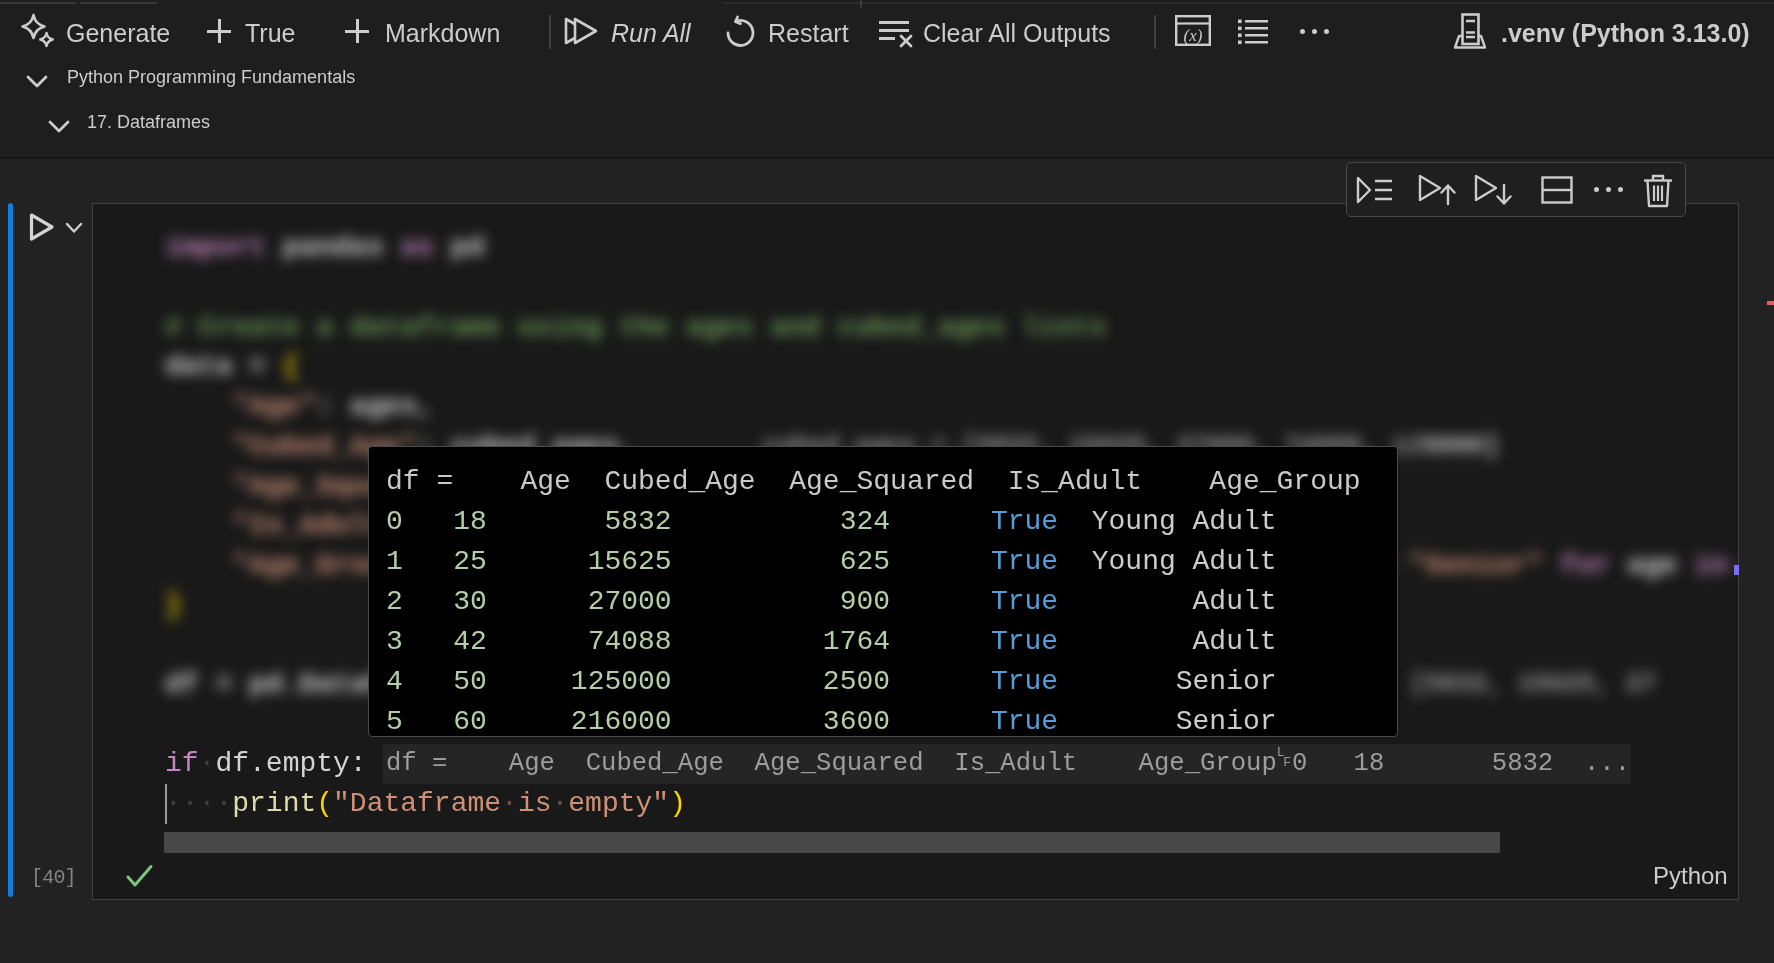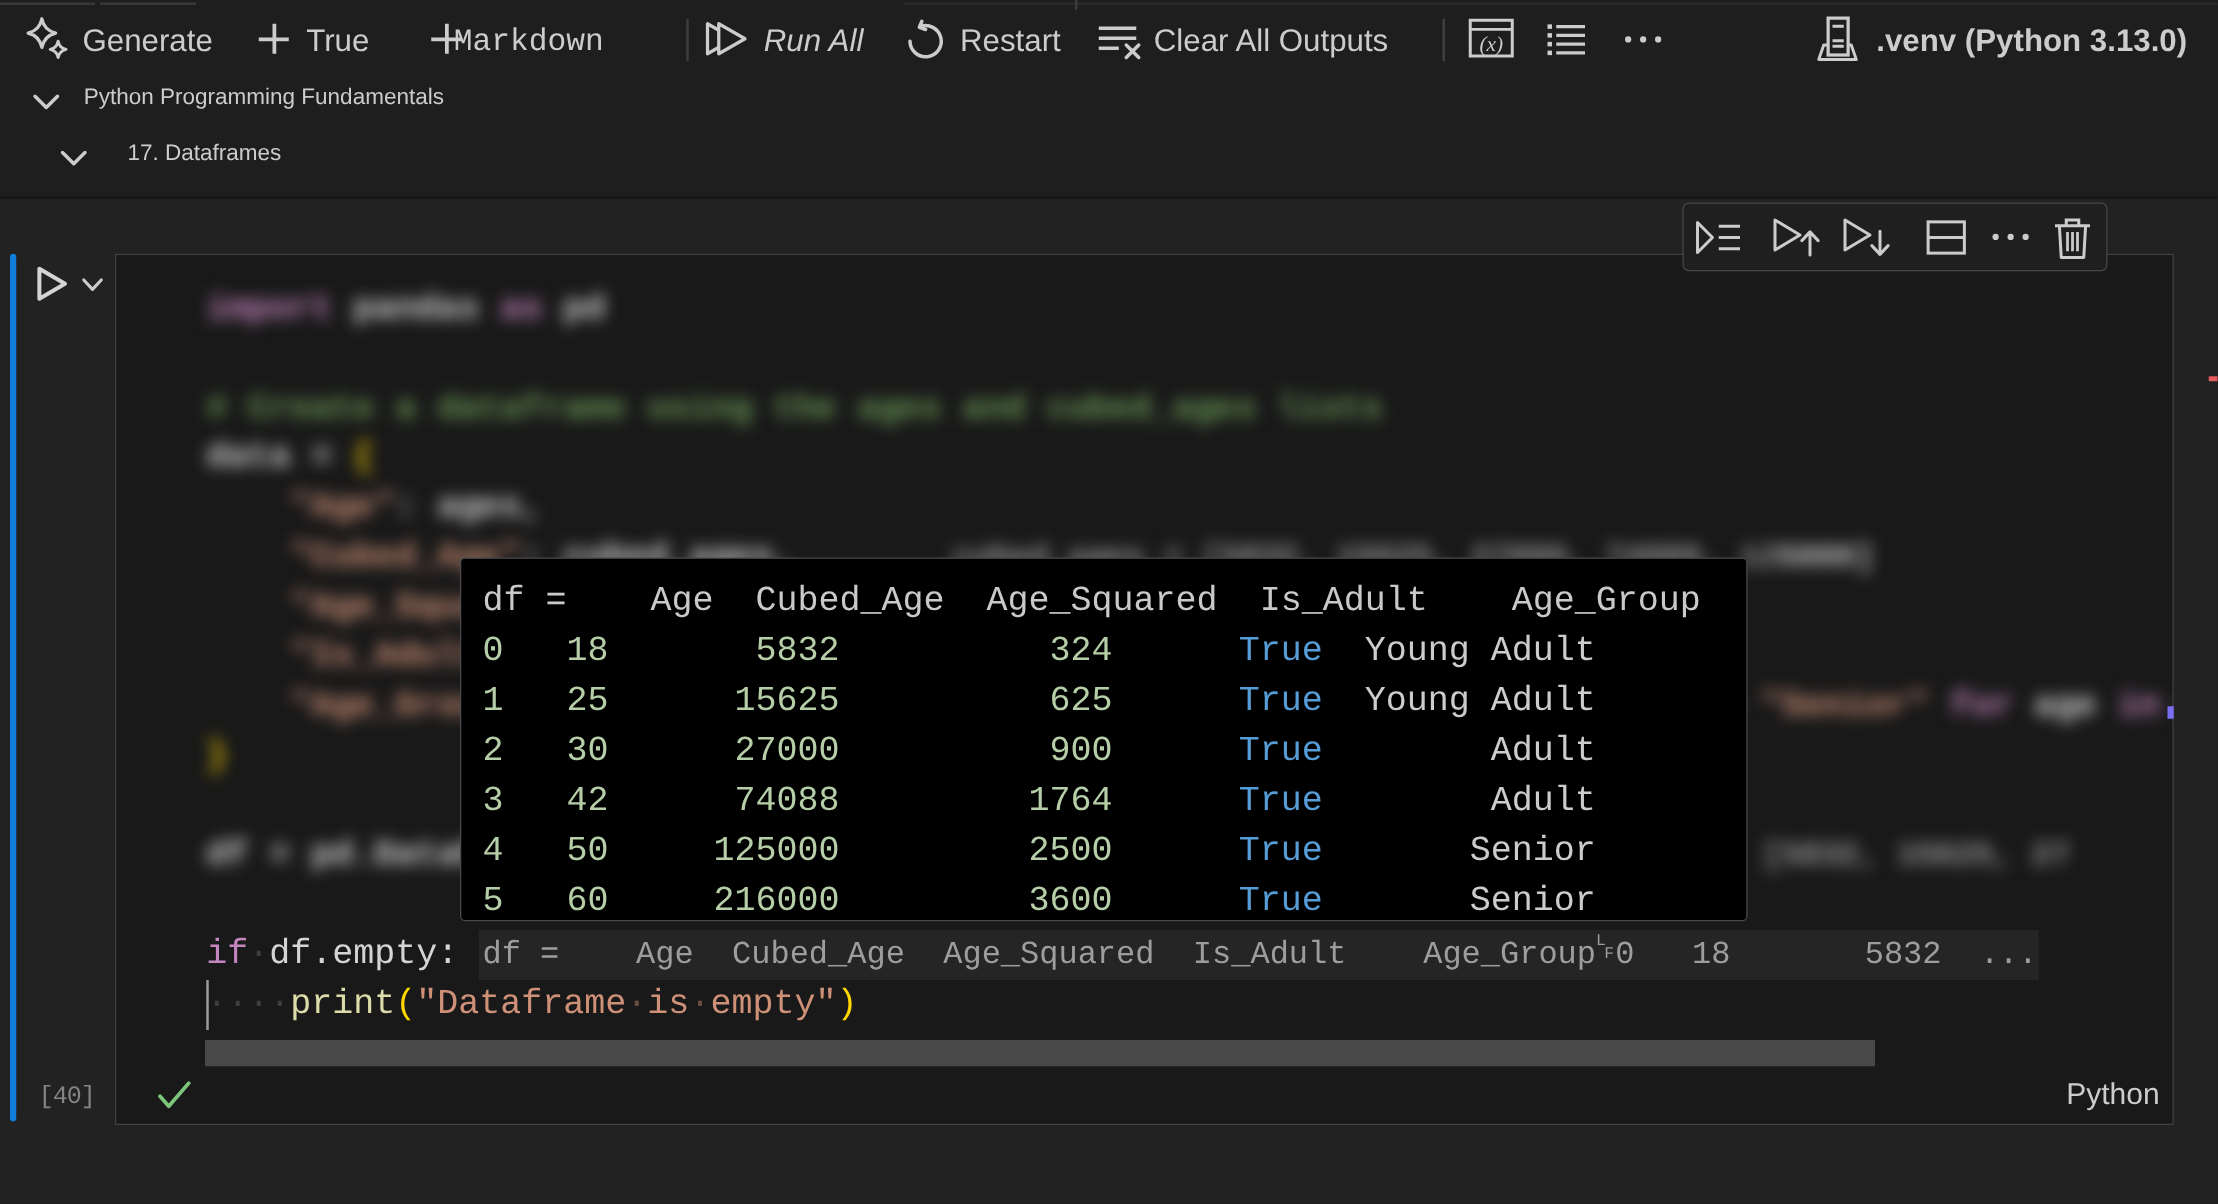--- a/index.html
+++ b/index.html
@@ -27,21 +27,21 @@
 <svg style="left:18px;top:13px;" width="44" height="40" viewBox="0 0 44 40">
 <path d="M15.5 2 Q17.3 11.2 26.5 13.5 Q17.3 15.8 15.5 25 Q13.7 15.8 4.5 13.5 Q13.7 11.2 15.5 2 Z" fill="none" stroke="#cccccc" stroke-width="2.6" stroke-linejoin="round"></path>
 <path d="M28.5 20 Q29.5 25.3 34.8 26.5 Q29.5 27.7 28.5 33 Q27.5 27.7 22.2 26.5 Q27.5 25.3 28.5 20 Z" fill="none" stroke="#cccccc" stroke-width="2.4" stroke-linejoin="round"></path>
 </svg>
 <div class="abs ui" style="left:66px;top:21px;">Generate</div>
 <div class="abs" style="left:207px;top:29.5px;width:24px;height:3px;background:#cccccc;"></div>
 <div class="abs" style="left:217.5px;top:19px;width:3px;height:24px;background:#cccccc;"></div>
 <div class="abs ui" style="left:245px;top:21px;">True</div>
 <div class="abs" style="left:345px;top:29.5px;width:24px;height:3px;background:#cccccc;"></div>
 <div class="abs" style="left:355.5px;top:19px;width:3px;height:24px;background:#cccccc;"></div>
-<div class="abs ui" style="left:363px;top:21px;font-family:Liberation Mono, monospace;">Markdown</div>
+<div class="abs ui" style="left:385px;top:21px;">Markdown</div>
 <div class="abs" style="left:549px;top:15px;width:2px;height:34px;background:#3e3e3e;"></div>
 <svg style="left:564px;top:16px;" width="34" height="30" viewBox="0 0 34 30">
 <path d="M2 3 L2 27 L23 15 Z" fill="none" stroke="#cccccc" stroke-width="2.6" stroke-linejoin="round"></path>
 <path d="M11 3 L11 27 L32 15 Z" fill="#1e1e1e" stroke="#cccccc" stroke-width="2.6" stroke-linejoin="round"></path>
 </svg>
 <div class="abs ui" style="left:611px;top:21px;font-style:italic;">Run All</div>
 <svg style="left:723px;top:16px;" width="34" height="34" viewBox="0 0 34 34">
 <path d="M5 17 A12.5 12.5 0 1 0 13 5.3" fill="none" stroke="#cccccc" stroke-width="2.8" stroke-linecap="round"></path>
 <path d="M14.5 1 L12.5 5.8 L17.5 7.6" fill="none" stroke="#cccccc" stroke-width="2.8" stroke-linecap="round" stroke-linejoin="round"></path>
 </svg>
@@ -73,21 +73,21 @@
 <path d="M14 8 L23 8 M14 19.5 L23 19.5 M14 24 L23 24" stroke="#cccccc" stroke-width="2.4" fill="none"></path>
 </svg>
 <div class="abs ui" style="left:1501px;top:21px;font-weight:bold;">.venv (Python 3.13.0)</div>
 <svg style="left:26px;top:74px;" width="22" height="16" viewBox="0 0 22 16">
 <path d="M2 3 L11 12 L20 3" fill="none" stroke="#cccccc" stroke-width="2.8" stroke-linecap="round" stroke-linejoin="round"></path>
 </svg>
 <div class="abs bc" style="left:67px;top:68px;">Python Programming Fundamentals</div>
 <svg style="left:48px;top:119px;" width="22" height="16" viewBox="0 0 22 16">
 <path d="M2 3 L11 12 L20 3" fill="none" stroke="#cccccc" stroke-width="2.8" stroke-linecap="round" stroke-linejoin="round"></path>
 </svg>
-<div class="abs bc" style="left:102px;top:113px;">17. Dataframes</div>
+<div class="abs bc" style="left:87px;top:113px;">17. Dataframes</div>
 <div class="abs" style="left:0;top:157px;width:1774px;height:2px;background:#141414;"></div>
 <div class="abs" style="left:8px;top:203px;width:5px;height:694px;border-radius:3px;background:#0f7fdb;"></div>
 <svg style="left:29px;top:212px;" width="26" height="30" viewBox="0 0 26 30">
 <path d="M2.5 3 L23 15 L2.5 27 Z" fill="none" stroke="#d4d4d4" stroke-width="3.2" stroke-linejoin="round"></path>
 </svg>
 <svg style="left:65px;top:222px;" width="18" height="12" viewBox="0 0 18 12">
 <path d="M2 2 L9 9.5 L16 2" fill="none" stroke="#cccccc" stroke-width="2.5" stroke-linecap="round" stroke-linejoin="round"></path>
 </svg>
 <div class="abs" style="left:92px;top:203px;width:1647px;height:697px;border:1.5px solid #3e4144;background:#191919;box-sizing:border-box;"></div>
 <div class="abs" style="left:94px;top:205px;width:1644px;height:693px;overflow:hidden;">

